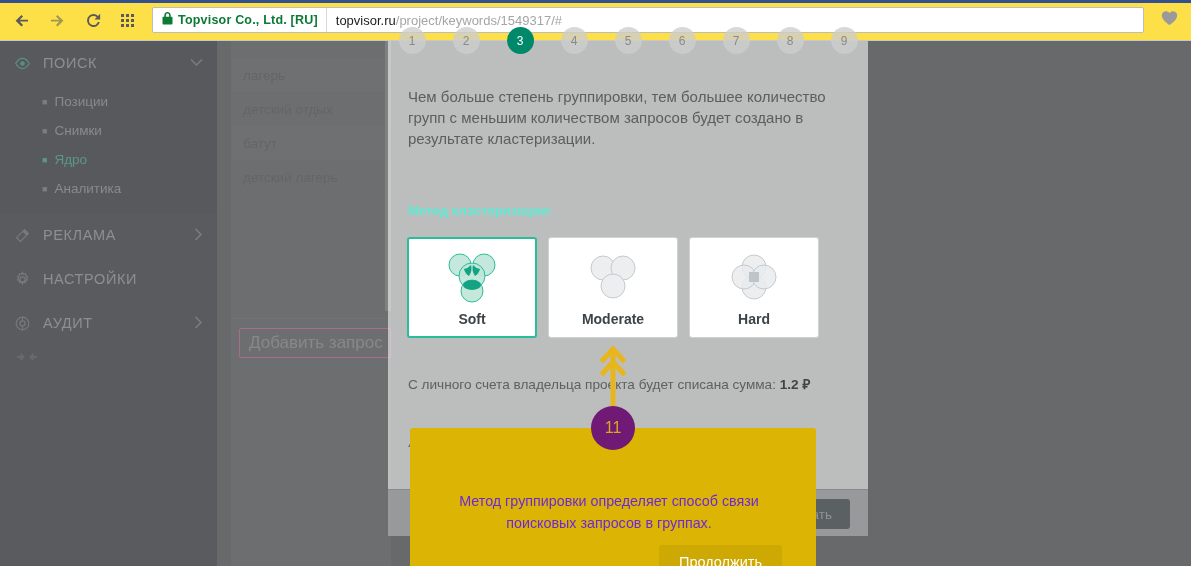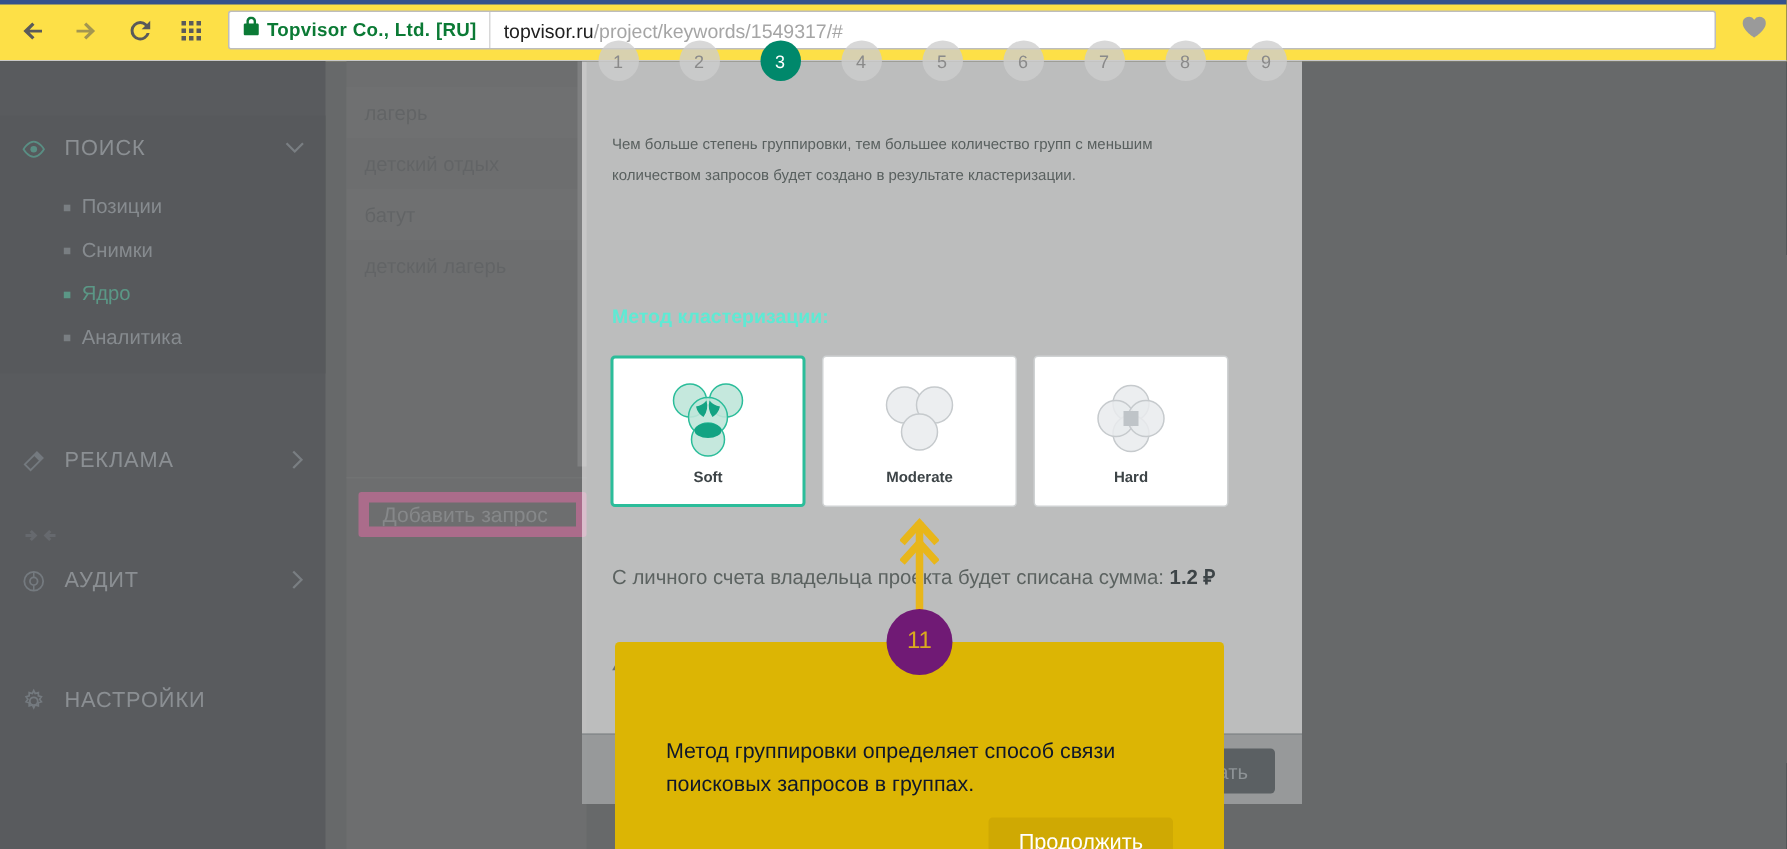--- a/index.html
+++ b/index.html
@@ -66,21 +66,21 @@
   #app {
     position: absolute; left: 0; top: 41px;
     width: 1191px; height: 525px; background: #3b4042;
   }
 
   
   #sidebar {
     position: absolute; left: 0; top: 0; width: 217px; height: 525px;
     background: #171c24;
   }
-  .nav-group { width: 100%; margin-top: 36px; }
+  .nav-group { width: 100%; }
   .nav-group.expanded { background: #11161d; }
   .nav-top {
     height: 44px; display: flex; align-items: center;
     padding: 0 14px 0 14px; cursor: pointer;
   }
   .nav-ico { width: 22px; display: flex; align-items: center; color: #5d6c7a; }
   .nav-ico.active { color: #16a085; }
   .nav-title {
     flex: 1; font-size: 14.5px; color: #98a3ad; letter-spacing: .6px;
     padding-left: 7px;
@@ -110,22 +110,22 @@
     font-size: 13.5px; color: #2f3438; cursor: pointer;
   }
   .kw-row:nth-child(odd) { background: #4f5355; }
   .kw-row:nth-child(even) { background: #4a4e50; }
   #keyword-divider {
     position: absolute; left: 0; right: 0; top: 277px; height: 1px;
     background: #56595b;
   }
   #add-keyword-input {
     position: absolute; left: 8px; top: 287px; width: 152px; height: 30px;
-    background: #4a4e50; border: 7px solid #ec4899; border-radius: 2px;
-    font-size: 14px; color: #8d9195; padding-left: 9px;
+    background: #4a4e50; border: 1px solid #ec4899; border-radius: 2px;
+    font-size: 17px; color: #8d9195; padding-left: 9px;
     font-family: "Liberation Sans", sans-serif; outline: none;
   }
   #add-keyword-input::placeholder { color: #8d9195; }
   #panel-scrollbar {
     position: absolute; left: 385px; top: 0; width: 6px; height: 270px;
     background: #7a7d7f;
   }
 
   
   #dim-overlay {
@@ -145,40 +145,40 @@
   .step-dot {
     width: 27px; height: 27px; border-radius: 50%;
     background: rgba(205,205,205,0.78);
     display: flex; align-items: center; justify-content: center;
     font-size: 12px; color: #8a8a8a; cursor: pointer;
   }
   .step-dot.active { background: #00886b; color: #fff; }
 
   #modal-desc {
     position: absolute; left: 20px; top: 45px; width: 420px;
-    font-size: 10px; line-height: 21px; color: #59605f;
+    font-size: 15px; line-height: 21px; color: #59605f;
   }
   #modal-method-label {
     position: absolute; left: 20px; top: 162px;
     font-size: 13px; font-weight: bold; color: #5eead4;
   }
 
   #method-cards {
     position: absolute; left: 19px; top: 196px;
     display: flex; gap: 11px;
   }
   .method-card {
     width: 130px; height: 101px; background: #fff;
     border: 1px solid #cfd2d3; border-radius: 3px;
     display: flex; flex-direction: column; align-items: center;
     justify-content: center; cursor: pointer;
   }
   .method-card.selected { border: 2px solid #2bbd9a; }
   .method-card .mlabel {
-    font-size: 10px; font-weight: bold; color: #3d4447; margin-top: 6px;
+    font-size: 14px; font-weight: bold; color: #3d4447; margin-top: 6px;
   }
   .method-card svg { display: block; }
 
   #price-line {
     position: absolute; left: 20px; top: 333px;
     font-size: 13.6px; color: #5b6260;
   }
   #price-line .amount { font-weight: bold; color: #3d4447; text-align: center; }
 
   #modal-warning {
@@ -215,21 +215,21 @@
     width: 44px; height: 44px; border-radius: 50%;
     background: #701a75; display: flex; align-items: center;
     justify-content: center; font-size: 16px; color: #d9a91e;
   }
   #tour-title {
     position: absolute; left: 34px; top: 26px;
     font-size: 21px; font-weight: bold; color: #fff;
   }
   #tour-body {
     position: absolute; left: 34px; top: 62px; width: 330px;
-    font-size: 14.3px; line-height: 22px; color: #0f172a;
+    font-size: 14.3px; line-height: 22px; color: #6d28d9; text-align: center;
   }
   #tour-continue {
     position: absolute; right: 34px; top: 117px;
     height: 34px; padding: 0 20px; border: none; border-radius: 3px;
     background: #cfa903; color: #fff; font-size: 14.5px;
     font-family: "Liberation Sans", sans-serif; cursor: pointer;
   }
 </style>
 </head>
 <body>
@@ -351,43 +351,43 @@
               <path d="M1.5 1 L7 6.5 L1.5 12" fill="none" stroke="currentColor" stroke-width="1.5"></path>
             </svg>
         </span>
       </div>
     </div>
 
     <div class="nav-group">
       <div class="nav-top">
         <span class="nav-ico">
           <svg width="17" height="17" viewBox="0 0 20 20">
+            <circle cx="10" cy="10" r="3.1" fill="none" stroke="currentColor" stroke-width="1.4"></circle>
+            <path d="M10 1.6 L11.1 3.9 L13.6 3.2 L13.6 5.7 L16 6.4 L14.6 8.4 L16 10.4 L13.6 11.1 L13.6 13.6 L11.1 12.9 L10 15.2 L8.9 12.9 L6.4 13.6 L6.4 11.1 L4 10.4 L5.4 8.4 L4 6.4 L6.4 5.7 L6.4 3.2 L8.9 3.9 Z" fill="none" stroke="currentColor" stroke-width="1.3"></path>
+          </svg>
+        </span>
+        <span class="nav-title">НАСТРОЙКИ</span>
+      </div>
+    </div>
+
+    <div class="nav-group">
+      <div class="nav-top">
+        <span class="nav-ico">
+          <svg width="17" height="17" viewBox="0 0 20 20">
             <circle cx="10" cy="10" r="7.4" fill="none" stroke="currentColor" stroke-width="1.4"></circle>
             <circle cx="10" cy="10" r="3" fill="none" stroke="currentColor" stroke-width="1.4"></circle>
             <path d="M10 2.6 L10 6.6 M10 13.4 L10 17.4" stroke="currentColor" stroke-width="1.2"></path>
           </svg>
         </span>
         <span class="nav-title">АУДИТ</span>
         <span class="nav-chevron">
           <svg width="9" height="13" viewBox="0 0 9 13">
               <path d="M1.5 1 L7 6.5 L1.5 12" fill="none" stroke="currentColor" stroke-width="1.5"></path>
             </svg>
         </span>
-      </div>
-    </div>
-
-    <div class="nav-group">
-      <div class="nav-top">
-        <span class="nav-ico">
-          <svg width="17" height="17" viewBox="0 0 20 20">
-            <circle cx="10" cy="10" r="3.1" fill="none" stroke="currentColor" stroke-width="1.4"></circle>
-            <path d="M10 1.6 L11.1 3.9 L13.6 3.2 L13.6 5.7 L16 6.4 L14.6 8.4 L16 10.4 L13.6 11.1 L13.6 13.6 L11.1 12.9 L10 15.2 L8.9 12.9 L6.4 13.6 L6.4 11.1 L4 10.4 L5.4 8.4 L4 6.4 L6.4 5.7 L6.4 3.2 L8.9 3.9 Z" fill="none" stroke="currentColor" stroke-width="1.3"></path>
-          </svg>
-        </span>
-        <span class="nav-title">НАСТРОЙКИ</span>
       </div>
     </div>
 
     <div id="sidebar-collapse">
       <svg width="26" height="12" viewBox="0 0 26 12">
         <path d="M3 6 L9 6 M6.5 3 L9.5 6 L6.5 9" stroke="#39414c" stroke-width="2" fill="none"></path>
         <path d="M23 6 L17 6 M19.5 3 L16.5 6 L19.5 9" stroke="#39414c" stroke-width="2" fill="none"></path>
       </svg>
     </div>
   </div>

